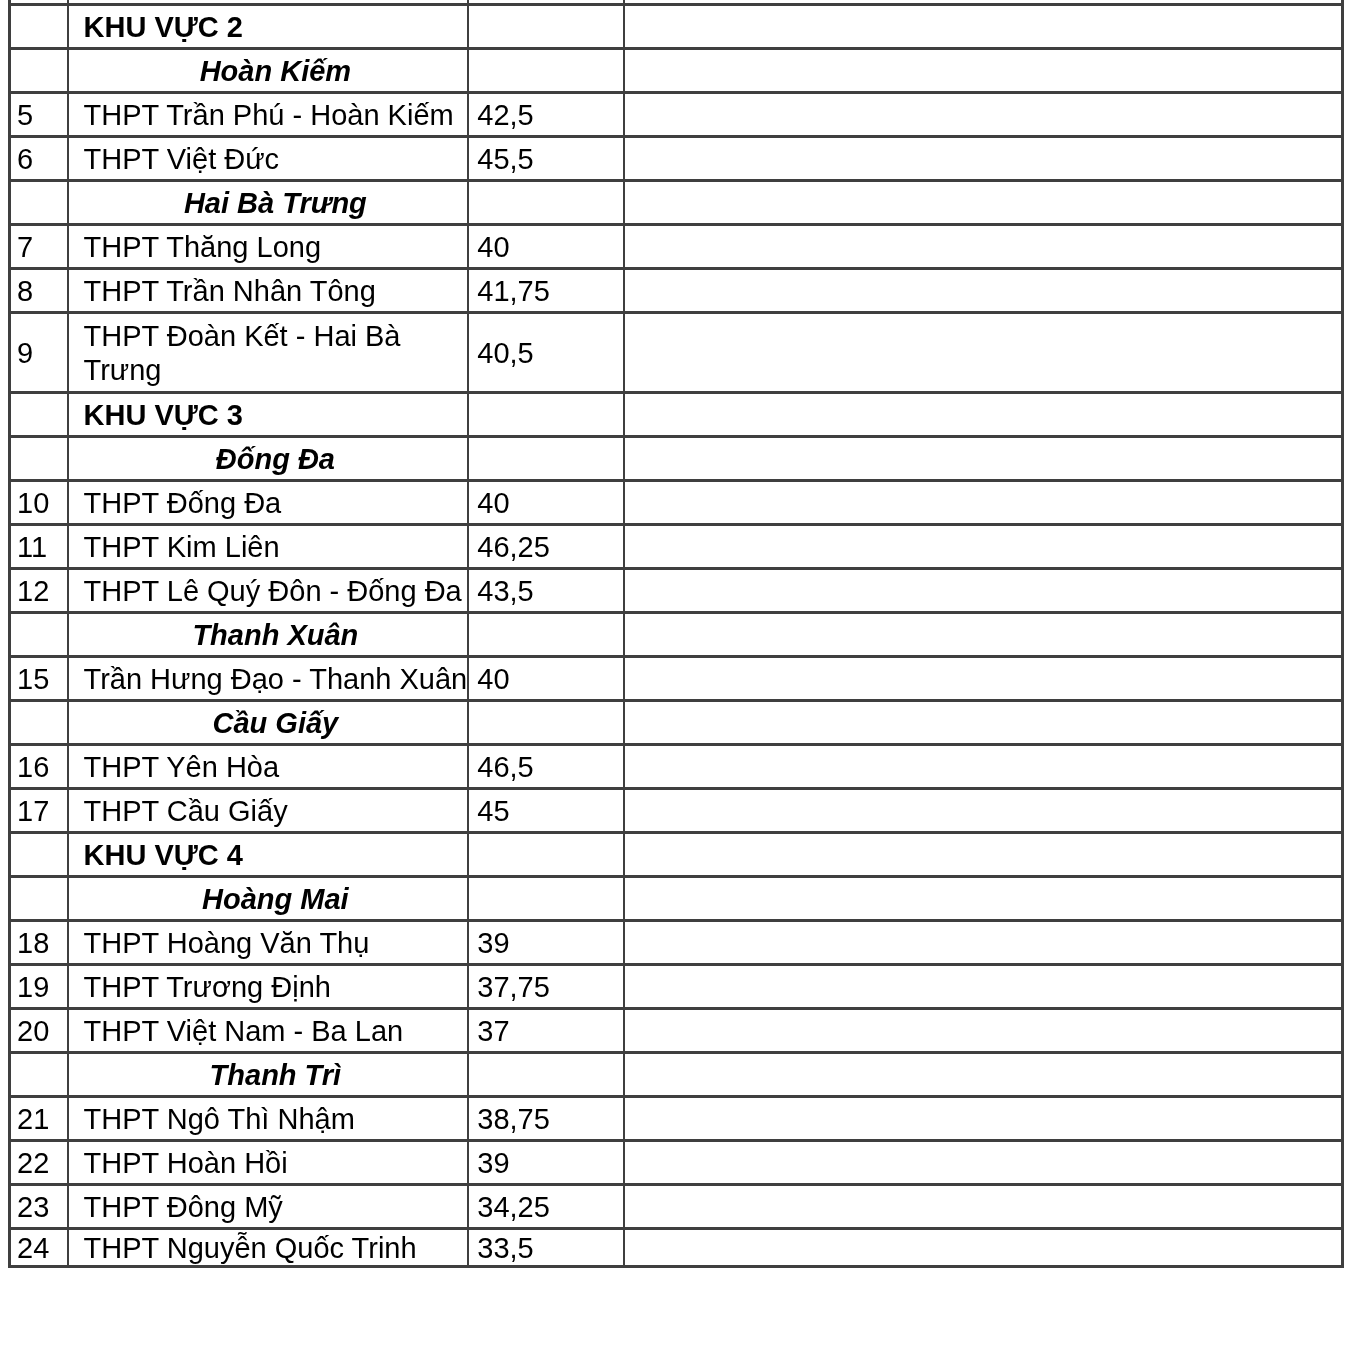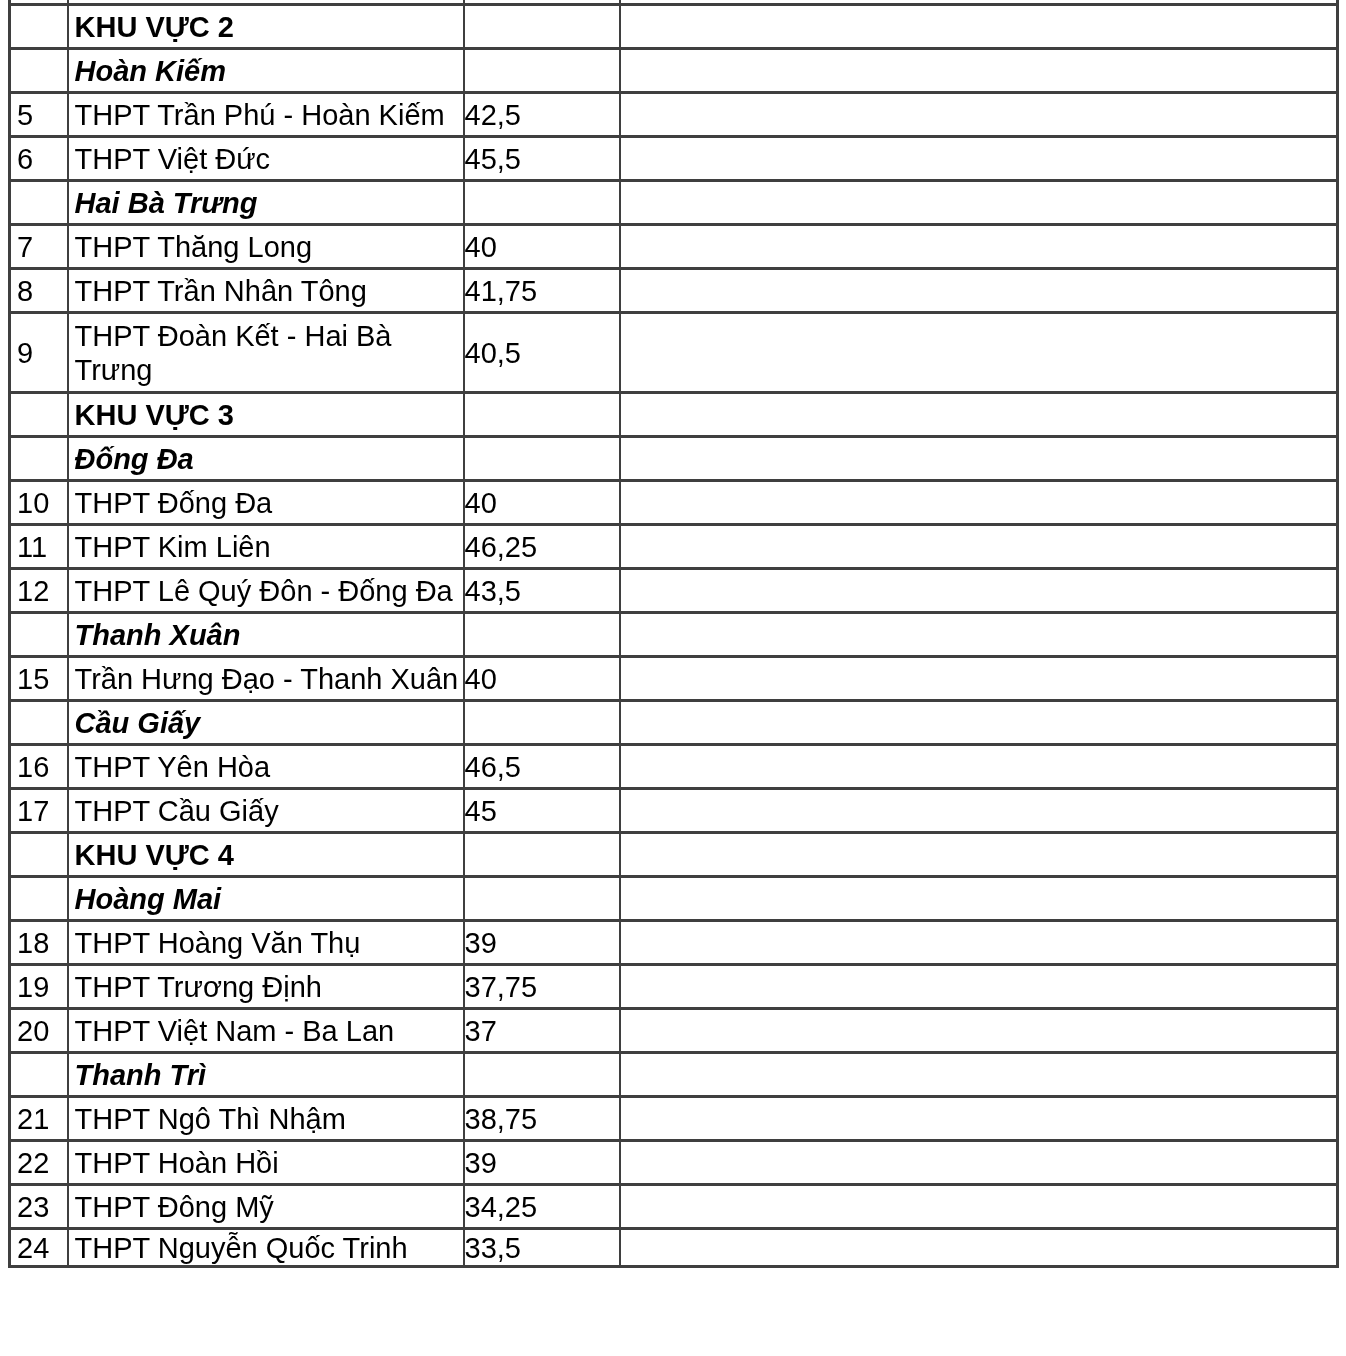--- a/index.html
+++ b/index.html
@@ -31,26 +31,26 @@
     padding:0;
     vertical-align:middle;
     font-size:29px;
     line-height:34px;
     color:#000000;
     overflow:hidden;
   }
   .score-table tr.row-partial td{ height:36px; }
   .score-table tr:last-child td{ height:35px; }
   .score-table td.no{ padding-left:6px; }
-  .score-table td.name{ padding-left:6px; white-space:nowrap;margin-top:42px; }
-  .score-table td.score{ white-space:nowrap;margin-left:32px; }
+  .score-table td.name{ padding-left:15px; white-space:nowrap;margin-top:42px; }
+  .score-table td.score{ padding-left:8px; white-space:nowrap;margin-left:32px; }
   .score-table tr.tall td{ height:77px; }
   .score-table tr.tall td.name{ white-space:normal; line-height:34px; }
   .score-table tr.row-region td.name{ font-weight:bold; }
-  .score-table tr.row-district td.name{ font-weight:bold; font-style:italic; }
+  .score-table tr.row-district td.name{ font-weight:bold; font-style:italic;text-align:center; }
 </style>
 </head>
 <body>
 
 <div class="viewport">
   <table class="score-table">
     <colgroup>
       <col style="width:58px">
       <col style="width:396px">
       <col style="width:156px">

